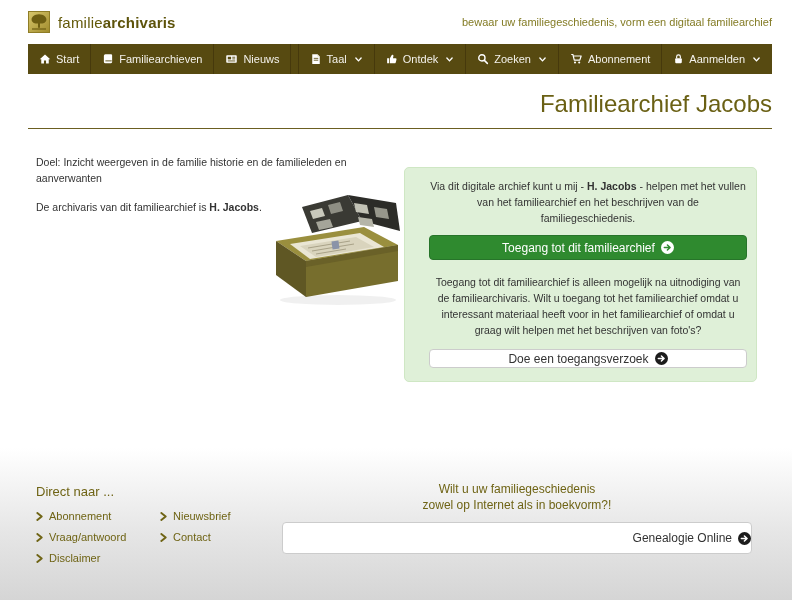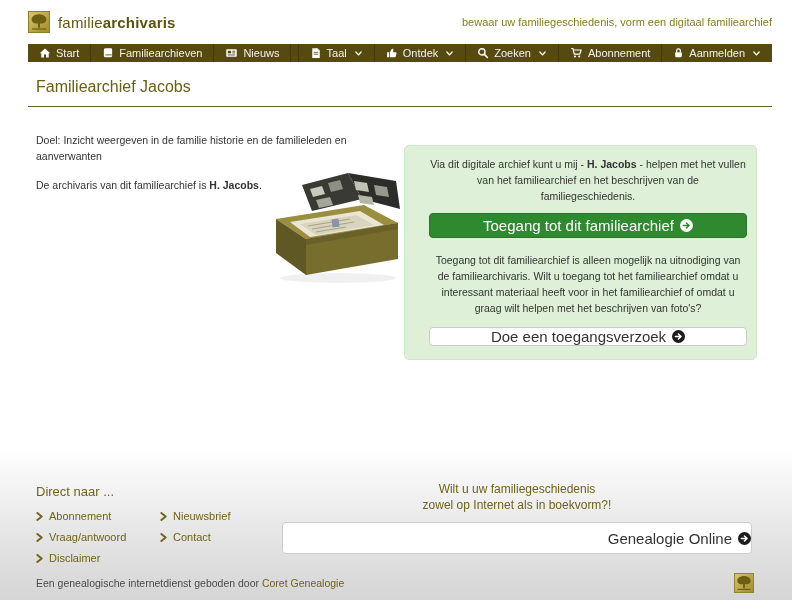--- a/index.html
+++ b/index.html
@@ -10,40 +10,40 @@
 
   
   header { height:44px; display:flex; align-items:center; justify-content:space-between; padding:0 28px; background:#fff; }
   .brand { display:flex; align-items:center; gap:8px; cursor:pointer;text-align:center; }
   .logo svg { display:block; }
   .brand-text { font-size:15px; color:#635909; letter-spacing:.2px; }
   .brand-text b { font-weight:bold; color:#5d530a; }
   .tagline { font-size:11px; color:#837b24; }
 
   
-  nav { margin:0 28px; height:18px; background:#574a11; display:flex; align-items:stretch; font-size:11px; color:#f4f2ec; }
+  nav { margin:0 28px; height:30px; background:#574a11; display:flex; align-items:stretch; font-size:11px; color:#f4f2ec; }
   .nav-item { display:flex; align-items:center; gap:5px; padding:0 11px; border-right:1px solid #46390c; cursor:pointer; white-space:nowrap; }
   .nav-right .nav-item { border-right:none; border-left:1px solid #46390c; }
   .nav-spacer { flex:1; }
   .nav-item .icon svg { display:block; }
   .chev svg { display:block; margin-left:2px; }
 
   
   main { padding:0 28px; }
-  h1 { font-size:16px; font-weight:400; color:#6a6014; margin:16px 0 10px 8px; }
+  h1 { font-size:24px; font-weight:400; color:#6a6014; margin:16px 0 10px 24px;text-align:right; }
   .title-rule { border:0; border-top:1px solid #6b5e21; margin:0 0 26px 0; }
   .content { position:relative; display:flex; padding-left:8px; padding-right:15px; }
   .left-col { width:312px; font-size:10.5px; line-height:1.5; color:#333; }
   .left-col p { margin:0 0 13px 0; }
   .photo { position:absolute; left:222px; top:34px; width:156px; height:120px; }
   .photo svg { display:block; }
 
   .green-panel { margin-left:auto; margin-top:12px; width:353px; background:#dff0d8; border:1px solid #cfe7c4; border-radius:5px; padding:11px 9px 13px 24px; text-align:center; font-size:10.5px; line-height:1.5; color:#333; }
   .green-panel p { margin:0; }
-  .btn { display:flex; align-items:center; justify-content:center; gap:6px; border-radius:4px; font-size:15px; text-decoration:none; cursor:pointer; }
+  .btn { display:flex; align-items:center; justify-content:center; gap:6px; border-radius:4px; font-size:12px; text-decoration:none; cursor:pointer; }
   .btn svg { display:block; }
   .btn-green { height:25px; background:#2f8a2f; border:1px solid #27742a; color:#fff; margin:9px 0 15px 0; }
   .btn-white { height:19px; background:#fff; border:1px solid #cccccc; color:#333; }
   .green-panel .btn-white { margin-top:11px; }
 
   
   footer { position:absolute; left:0; right:8px; bottom:0; height:152px; background:linear-gradient(#ffffff, #e6e6e6 55%, #d5d5d5); padding:24px 28px 0 28px; }
   .footer-row { display:flex; }
   .footer-left { width:254px; padding-left:8px; }
   .footer-left h3 { font-size:13px; font-weight:400; color:#6f6415; margin:12px 0 11px 0; }
@@ -311,30 +311,14 @@
           <span>
             <svg width="13" height="13" viewBox="0 0 14 14">
                 <circle cx="7" cy="7" r="7" fill="#1c1c1c"></circle>
                 <path d="M3.6 7 H9 M6.9 4.3 L9.8 7 L6.9 9.7" fill="none" stroke="#fff" stroke-width="1.6" stroke-linecap="round" stroke-linejoin="round"></path>
               </svg>
           </span>
         </a>
       </div>
     </div>
 
-    <div class="credit-row">
-      <div class="credit"><span>Een genealogische internetdienst geboden door </span><a>Coret Genealogie</a></div>
-      <span class="logo">
-        <svg width="20" height="20" viewBox="0 0 22 22">
-          <defs>
-              <linearGradient id="lg2" x1="0" y1="0" x2="1" y2="1">
-            <stop offset="0" stop-color="#d8c76c"></stop>
-                <stop offset="1" stop-color="#a08b2c"></stop>
-          </linearGradient>
-            </defs>
-          <rect x="0.5" y="0.5" width="21" height="21" fill="url(#lg2)" stroke="#8f7d26"></rect>
-          <path d="M11 3.2 C6.2 3.2 3.6 6 3.6 8.4 C3.6 10.9 6 12.4 8.6 12.4 L10 12.4 L10 16.8 L12 16.8 L12 12.4 L13.4 12.4 C16 12.4 18.4 10.9 18.4 8.4 C18.4 6 15.8 3.2 11 3.2 Z" fill="#6e5e12"></path>
-          <rect x="4" y="17.4" width="14" height="1.2" fill="#6e5e12"></rect>
-        </svg>
-      </span>
-    </div>
   </footer>
 </div>
 
 </body></html>

